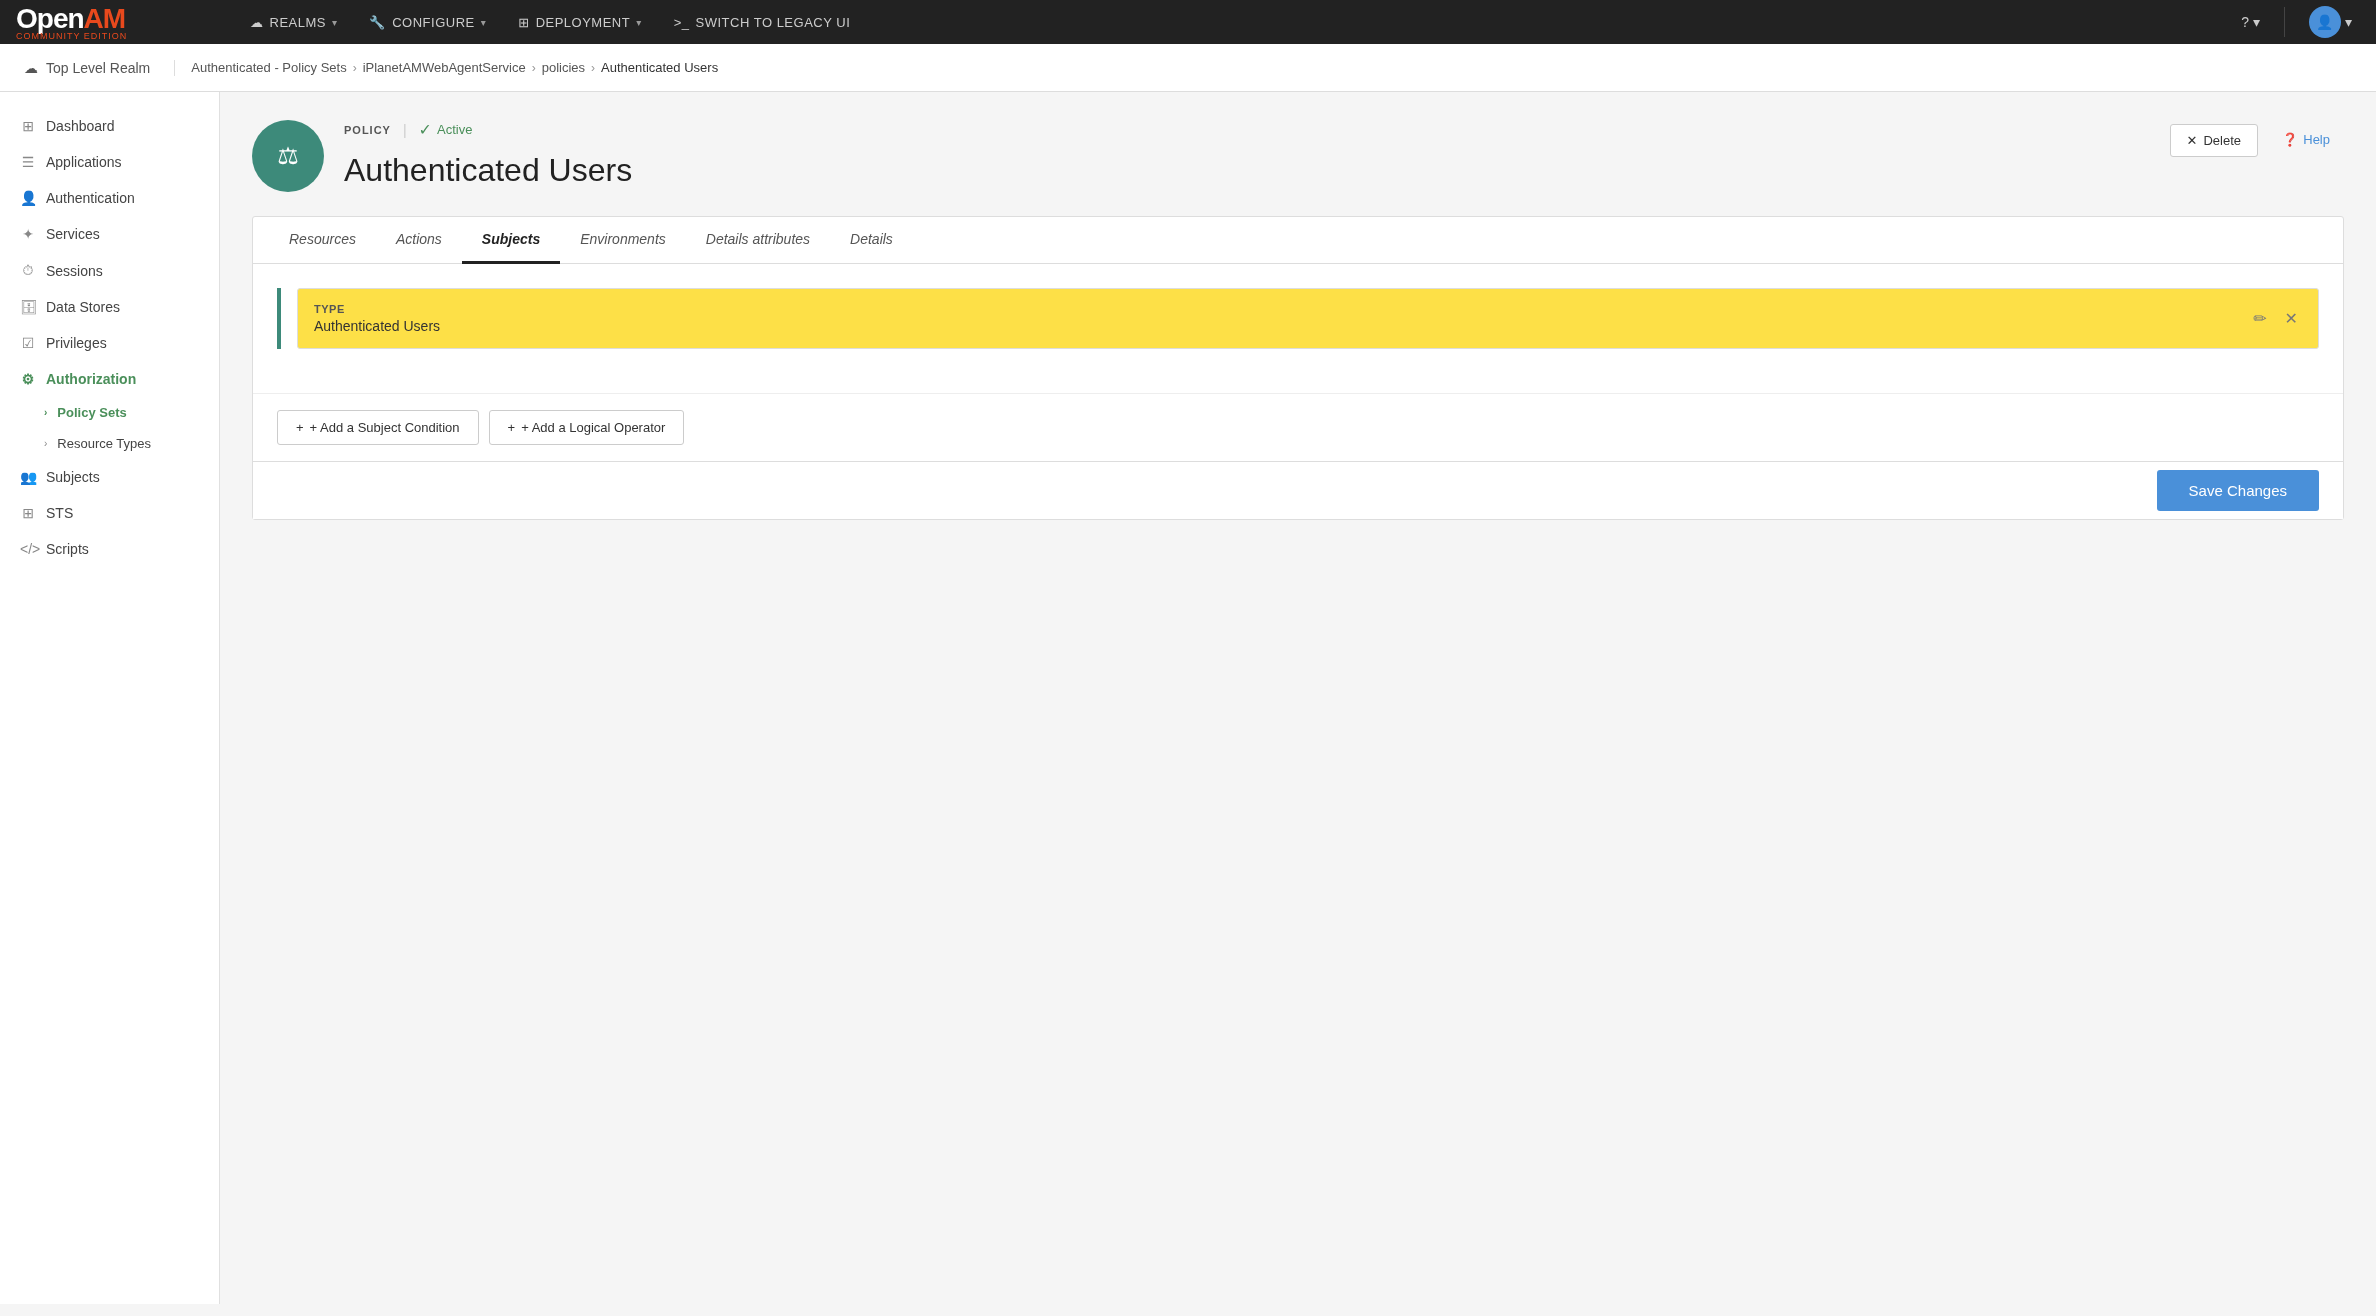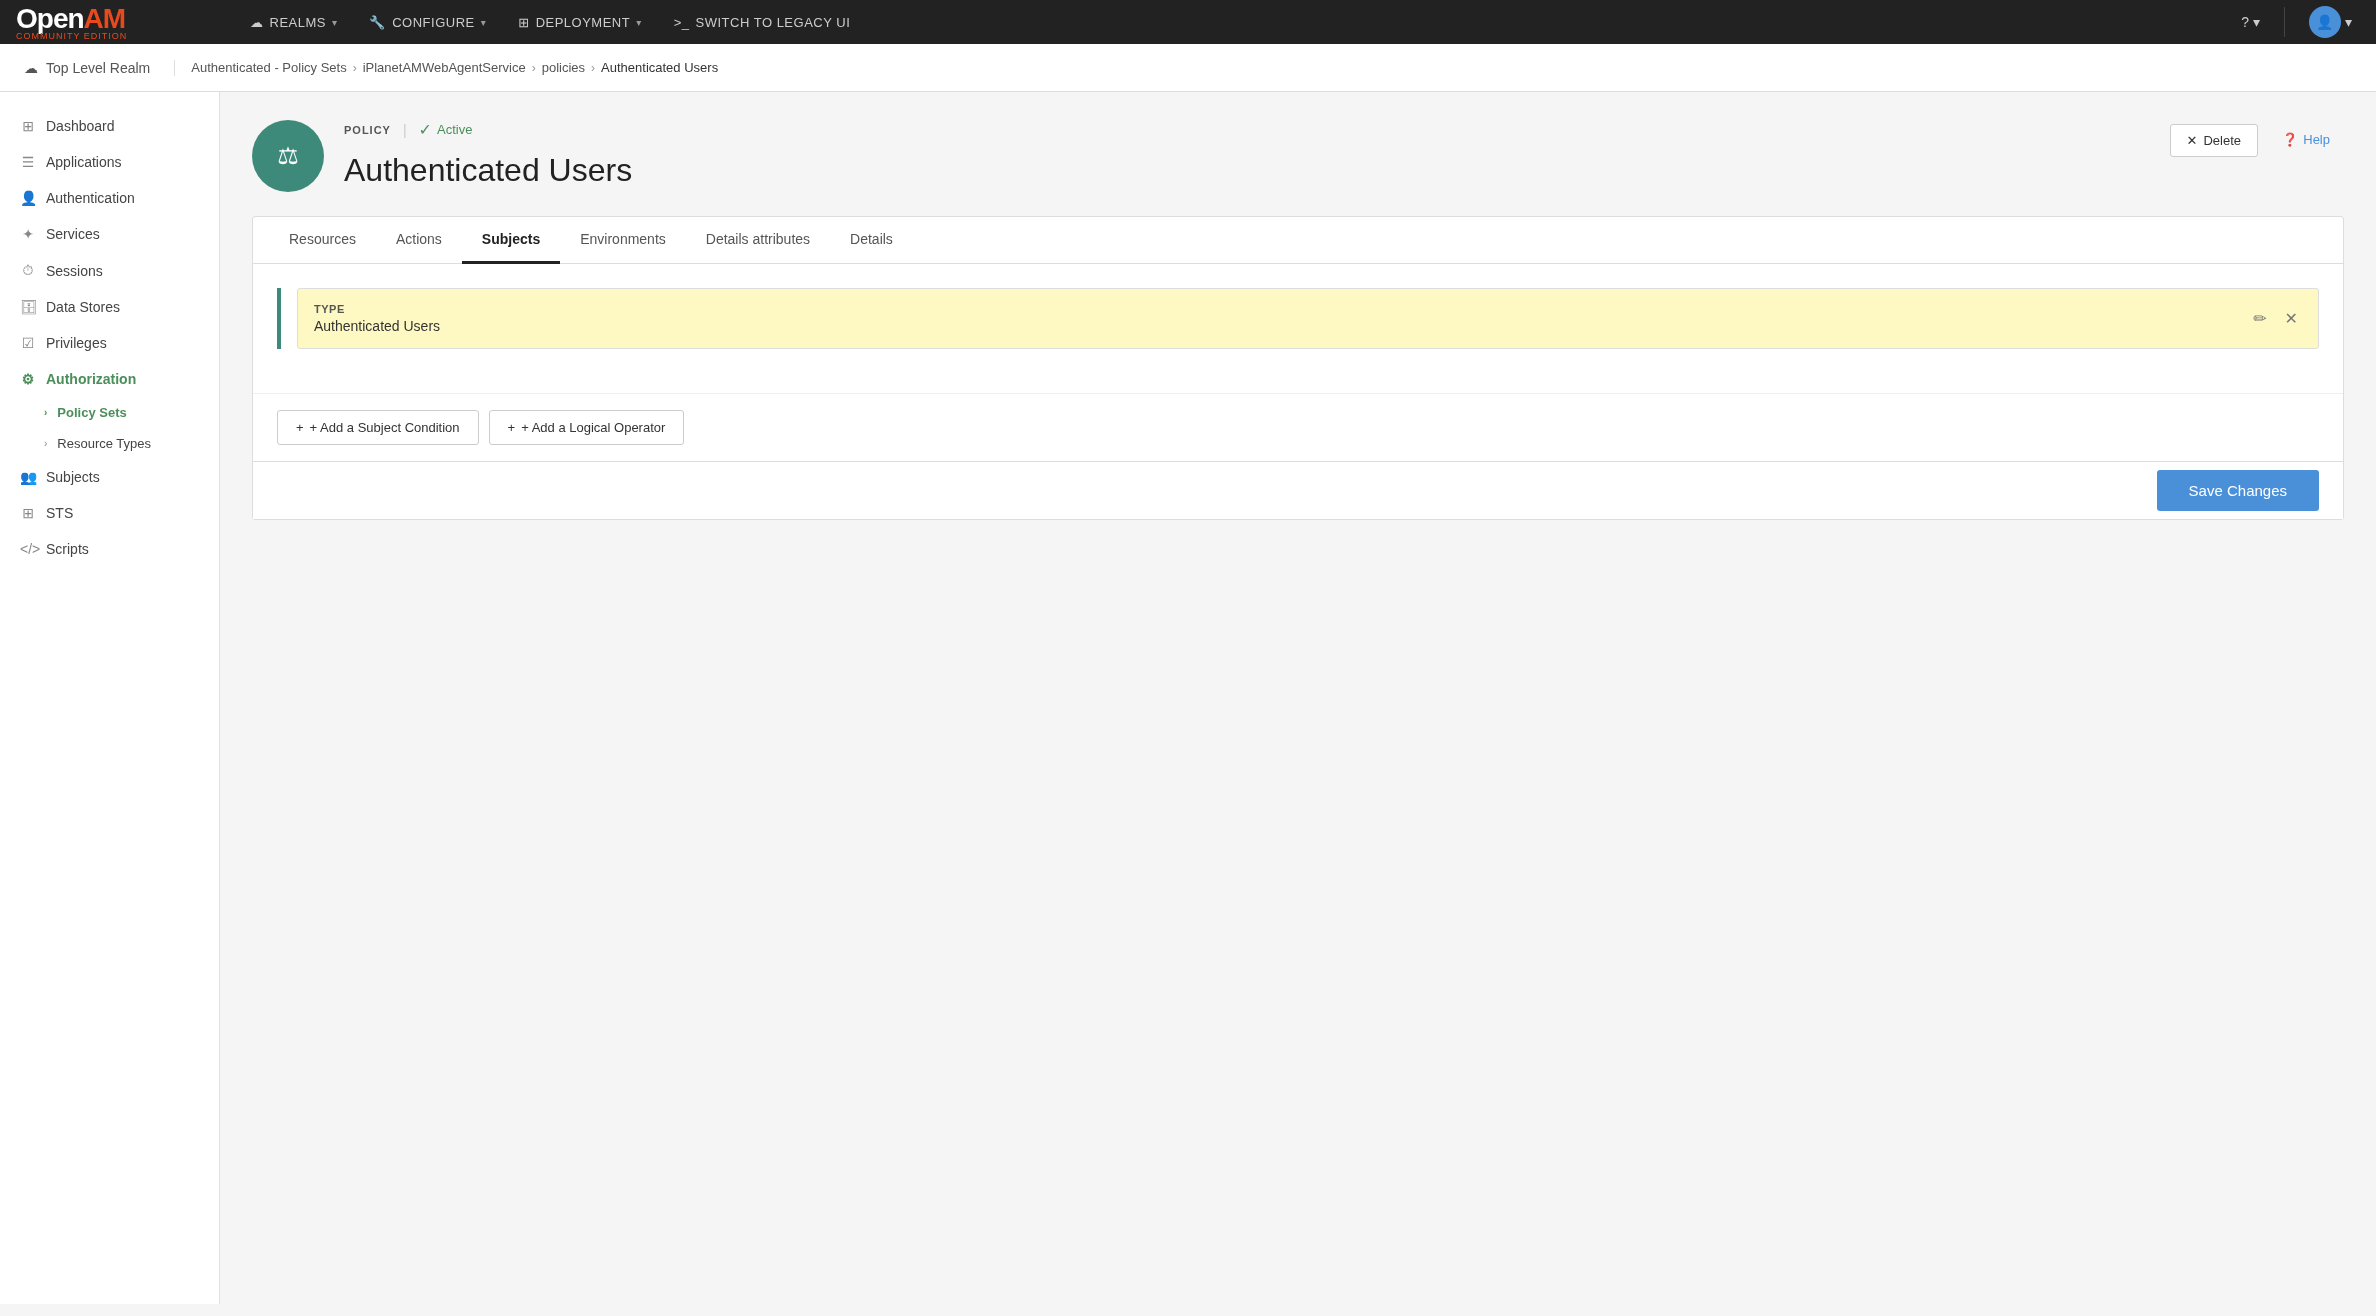--- a/index.html
+++ b/index.html
@@ -173,20 +173,21 @@
       border-bottom: 1px solid #ddd;
       padding: 0 16px;
     }
     .tab {
       padding: 14px 20px;
       font-size: 14px;
       color: #555;
       cursor: pointer;
       border-bottom: 3px solid transparent;
       margin-bottom: -1px;
+      font-style: italic;
     }
     .tab.active { color: #222; font-weight: 600; border-bottom-color: #222; }
 
     
     .panel-body { padding: 24px; }
     .panel-description { color: #555; font-size: 14px; margin-bottom: 24px; }
 
     
     .condition-container {
       border-left: 4px solid #3d8a7a;
@@ -207,21 +208,21 @@
       min-width: 120px;
       appearance: auto;
     }
     .condition-item {
       border: 1px solid #ddd;
       border-radius: 3px;
       padding: 14px 16px;
       display: flex;
       align-items: center;
       justify-content: space-between;
-      background: #fef9c3;
+      background: #fde047;
     }
     .condition-item-left {}
     .condition-type-label { font-size: 11px; font-weight: 700; color: #555; text-transform: uppercase; letter-spacing: 0.5px; margin-bottom: 3px; }
     .condition-type-value { font-size: 14px; color: #333; }
     .condition-item-actions { display: flex; gap: 10px; align-items: center; }
     .icon-btn {
       background: none;
       border: none;
       color: #777;
       cursor: pointer;

